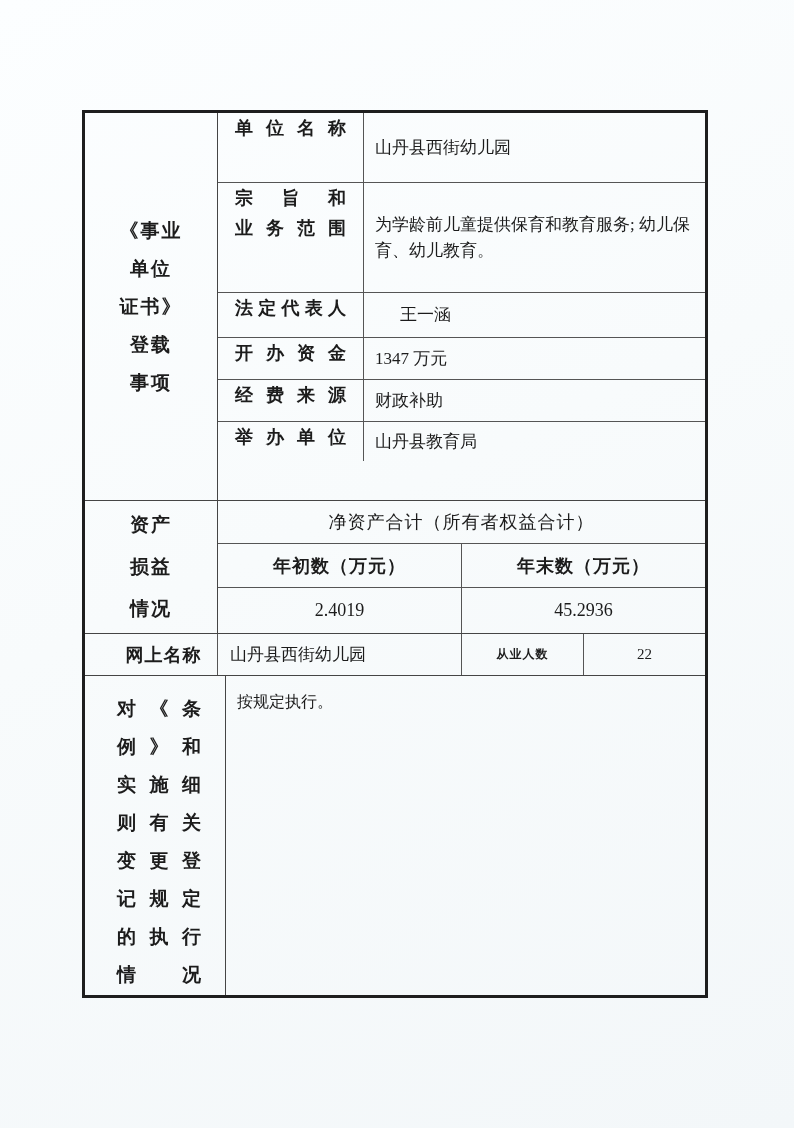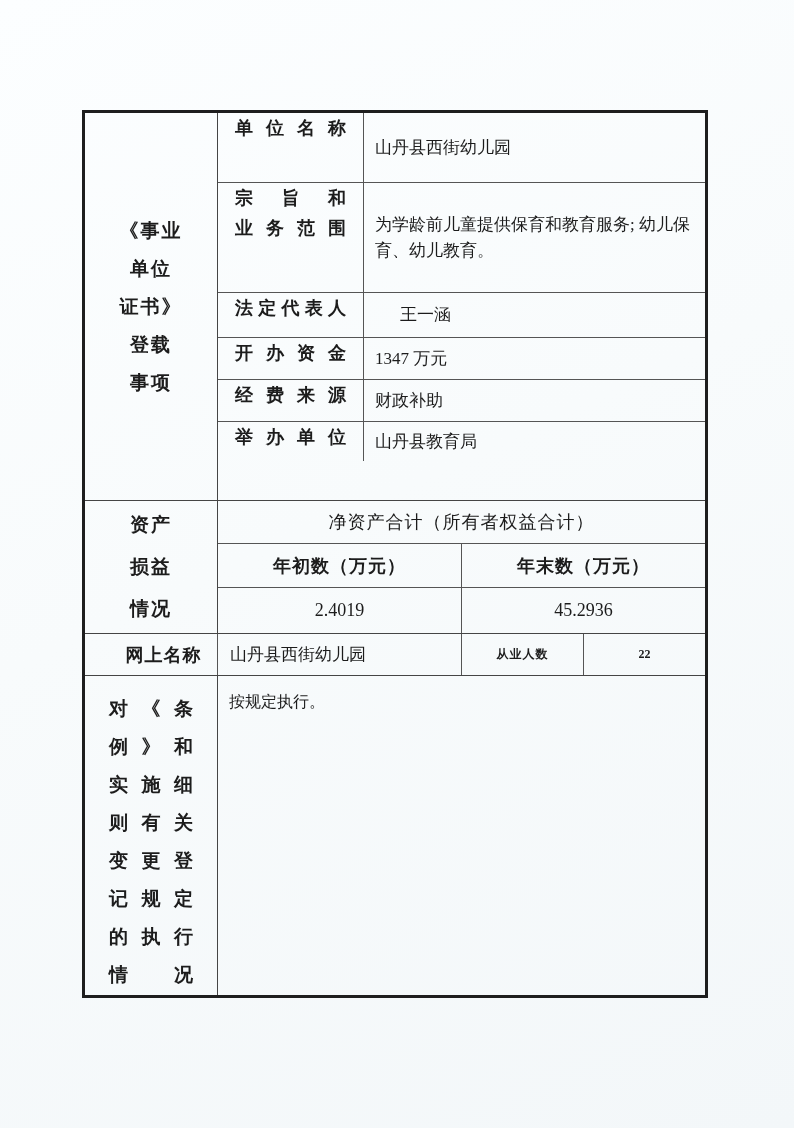--- a/index.html
+++ b/index.html
@@ -16,21 +16,21 @@
     background: linear-gradient(155deg, #fcfeff 0%, #f8fbfc 45%, #f3f7f9 100%);
   }
   .doc-table {
     position: absolute;
     left: 82px; top: 110px;
     width: 626px; height: 888px;
     border: 3px solid #1e1e1e;
     background: transparent;
   }
   .sec { display: flex; width: 100%; border-bottom: 1.5px solid #454545; }
-  .sec:last-child { border-bottom: none; }
+  .sec:last-child { border-bottom: none; margin-left: 8px; }
 
   .side {
     flex: 0 0 133px;
     border-right: 1.5px solid #454545;
     display: flex; flex-direction: column;
     align-items: stretch; justify-content: center;
     font-weight: bold; font-size: 19px;
     text-align: center;
   }
   .side-line { line-height: 38px; letter-spacing: 2px; }
@@ -96,22 +96,21 @@
     font-size: 17px; padding-left: 12px;
   }
   .c-staff-label {
     flex: 0 0 122px; border-right: 1.5px solid #555555;
     display: flex; align-items: center; justify-content: center;
     font-weight: bold; font-size: 12px; letter-spacing: 1px;
   }
   .c-staff-value {
     flex: 1 1 auto;
     display: flex; align-items: center; justify-content: center;
-    font-size: 12px;
-    font-weight: bold;
+    font-size: 15px;
   }
 
   
   .secD { height: 319px; }
   .sideD { justify-content: flex-start; padding-top: 14px; }
   .sideD .side-line {
     line-height: 38px; letter-spacing: 0;
     padding: 0 24px;
     text-align: justify; text-align-last: justify;
   }

